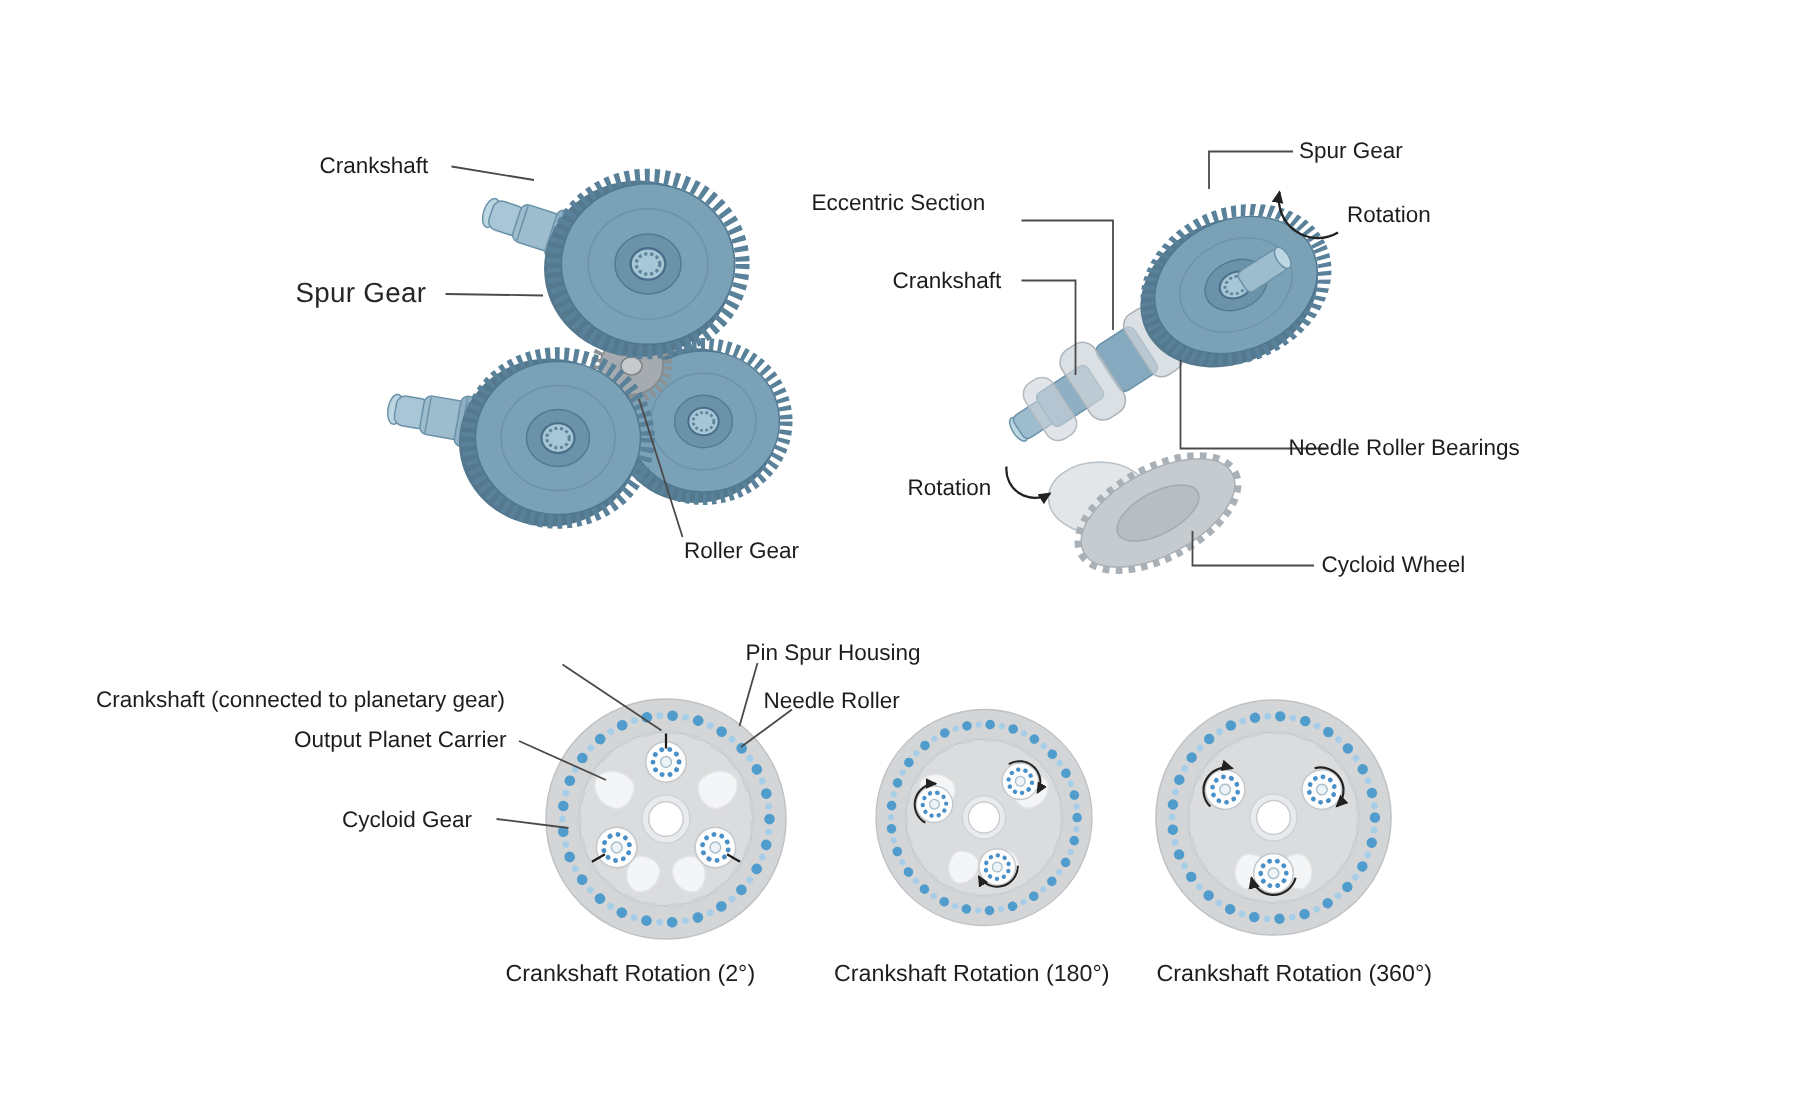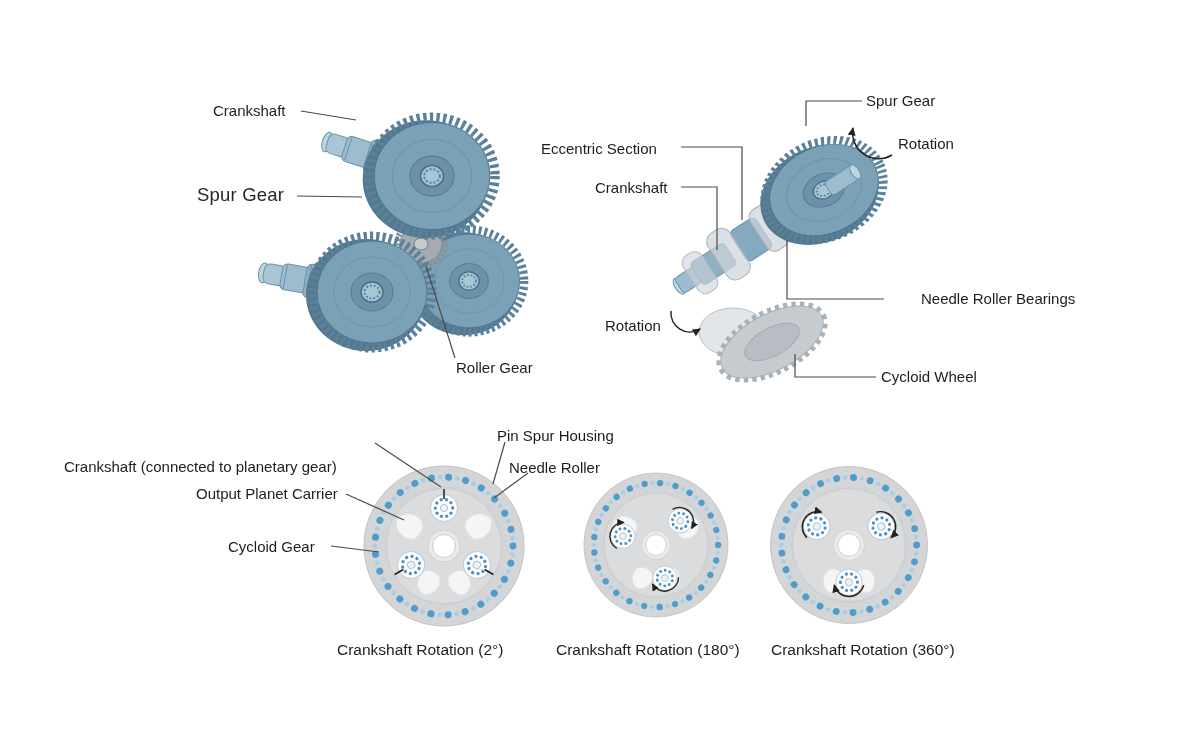--- a/index.html
+++ b/index.html
@@ -183,23 +183,23 @@
       <polyline points="331,546 379,552"></polyline>
     </g>
   </svg>
 
   <div class="lbl" style="left:213px;top:102px">Crankshaft</div>
   <div class="lbl big" style="left:197px;top:184px">Spur Gear</div>
   <div class="lbl" style="left:456px;top:359px">Roller Gear</div>
 
   <div class="lbl" style="left:866px;top:92px">Spur Gear</div>
   <div class="lbl" style="left:898px;top:135px">Rotation</div>
-  <div class="lbl" style="left:541px;top:140px">Eccentric Section</div>
+  <div class="lbl" style="left:541px;top:127px">Eccentric Section</div>
   <div class="lbl" style="left:595px;top:179px">Crankshaft</div>
-  <div class="lbl" style="left:921px;top:290px">Needle Roller Bearings</div>
+  <div class="lbl" style="left:859px;top:290px">Needle Roller Bearings</div>
   <div class="lbl" style="left:605px;top:317px">Rotation</div>
   <div class="lbl" style="left:881px;top:368px">Cycloid Wheel</div>
 
   <div class="lbl" style="left:64px;top:458px">Crankshaft (connected to planetary gear)</div>
   <div class="lbl" style="left:497px;top:427px">Pin Spur Housing</div>
   <div class="lbl" style="left:509px;top:459px">Needle Roller</div>
   <div class="lbl" style="left:196px;top:485px">Output Planet Carrier</div>
   <div class="lbl" style="left:228px;top:538px">Cycloid Gear</div>
 
   <div class="caption" style="left:337px;top:640px">Crankshaft Rotation (2°)</div>

